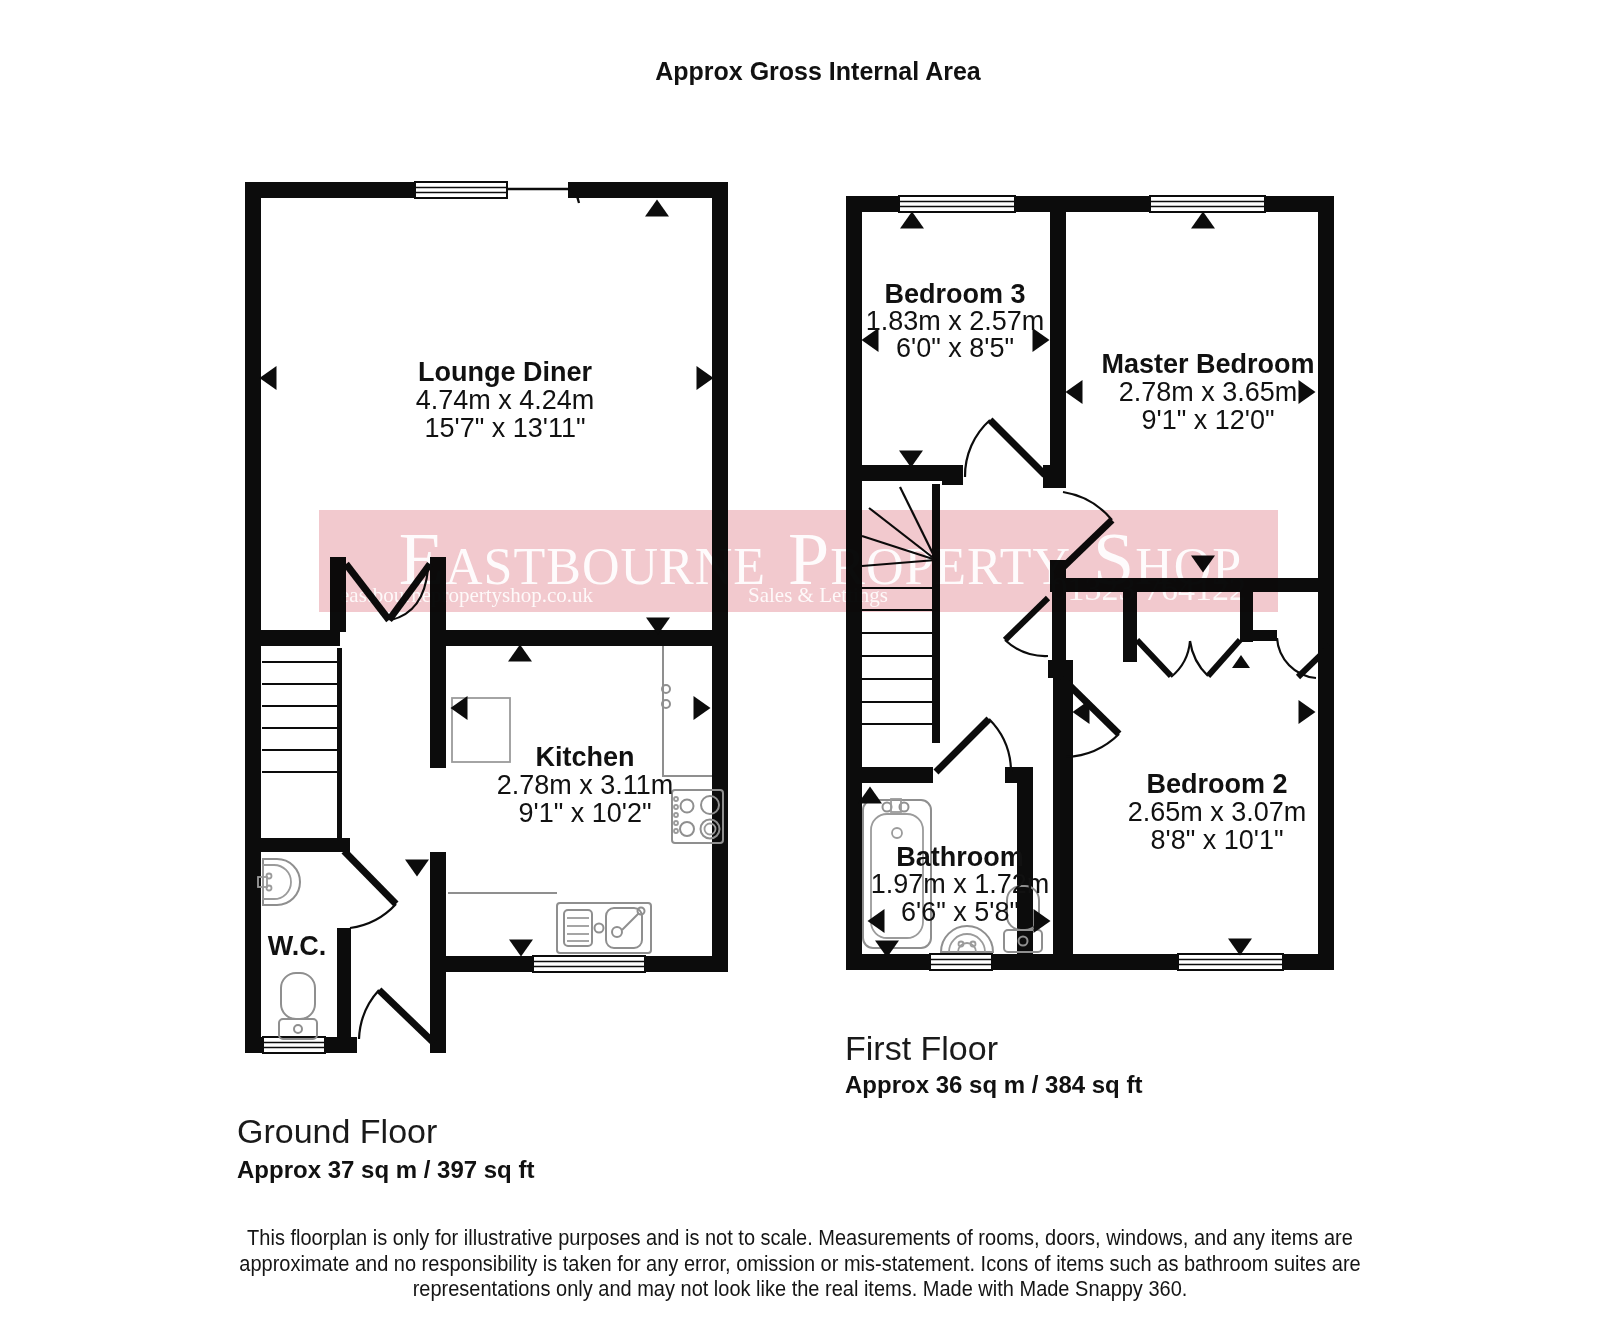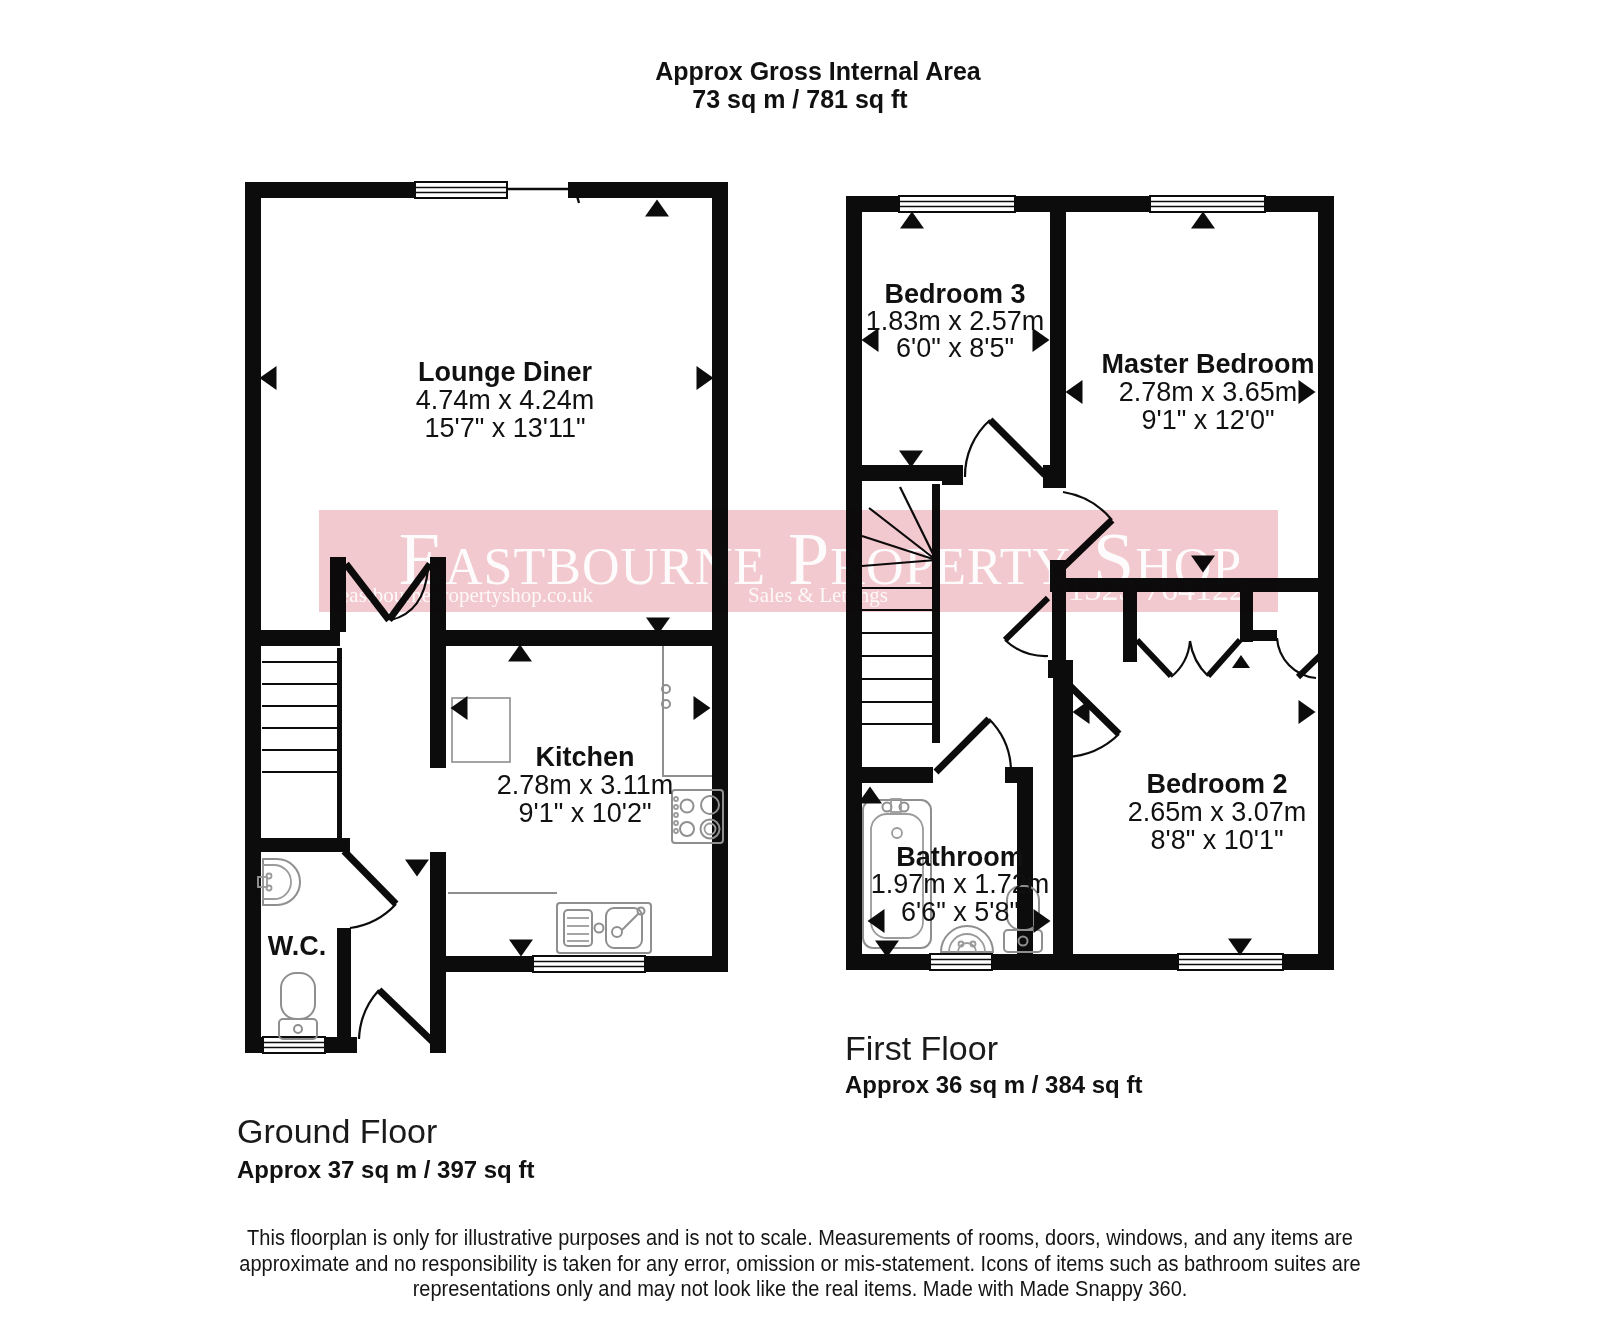--- a/index.html
+++ b/index.html
@@ -45,21 +45,20 @@
   .fix{fill:none;stroke:#8f8f8f;stroke-width:2;}
   .fixl{fill:none;stroke:#9b9b9b;stroke-width:1.8;}
   .arrow{fill:#0c0c0c;}
 </style>
 </head>
 <body>
 
 <div id="page">
 
   <div class="hdr" id="hdr-title">Approx Gross Internal Area</div>
-  <div class="hdr" id="hdr-sub">73 sq m / 781 sq ft</div>
 
   <svg width="1600" height="1321" viewBox="0 0 1600 1321">
 
     <g>
 
       <g>
         <rect class="wall" x="245" y="182" width="170" height="16"></rect>
         <rect class="wall" x="568" y="182" width="17" height="16"></rect>
         <rect class="wall" x="585" y="182" width="143" height="16"></rect>
         <rect class="wall" x="245" y="182" width="16" height="871"></rect>

